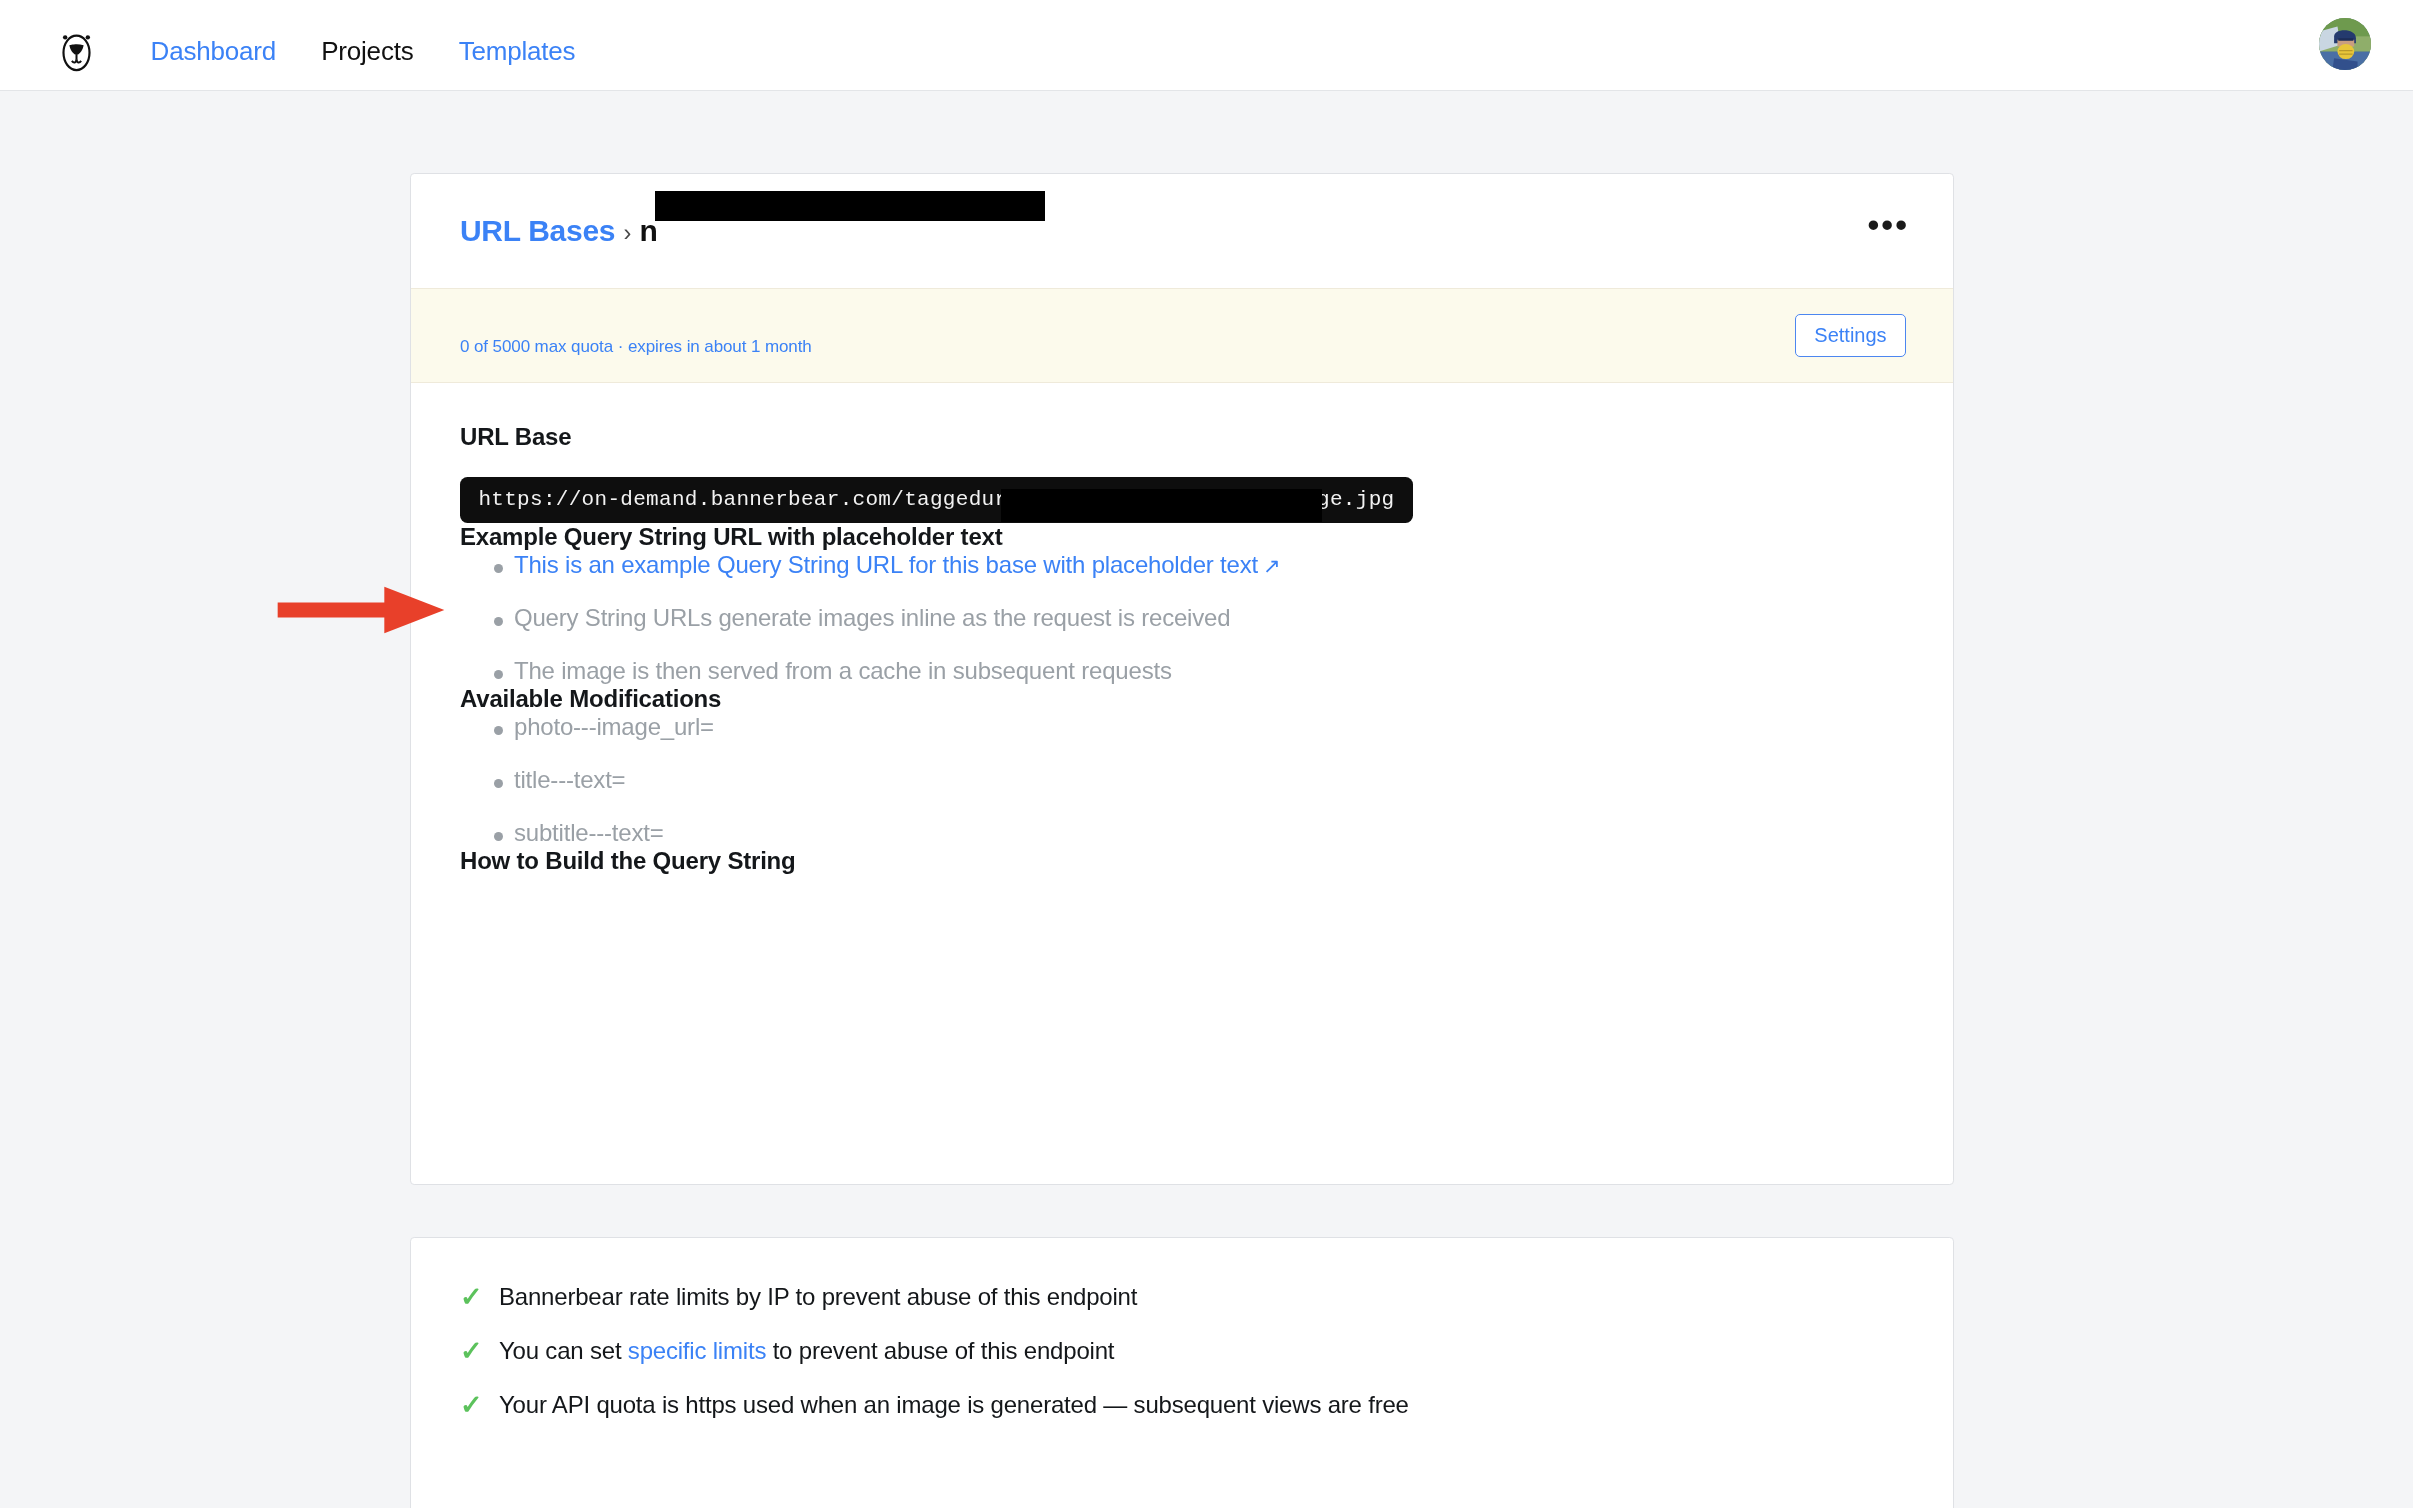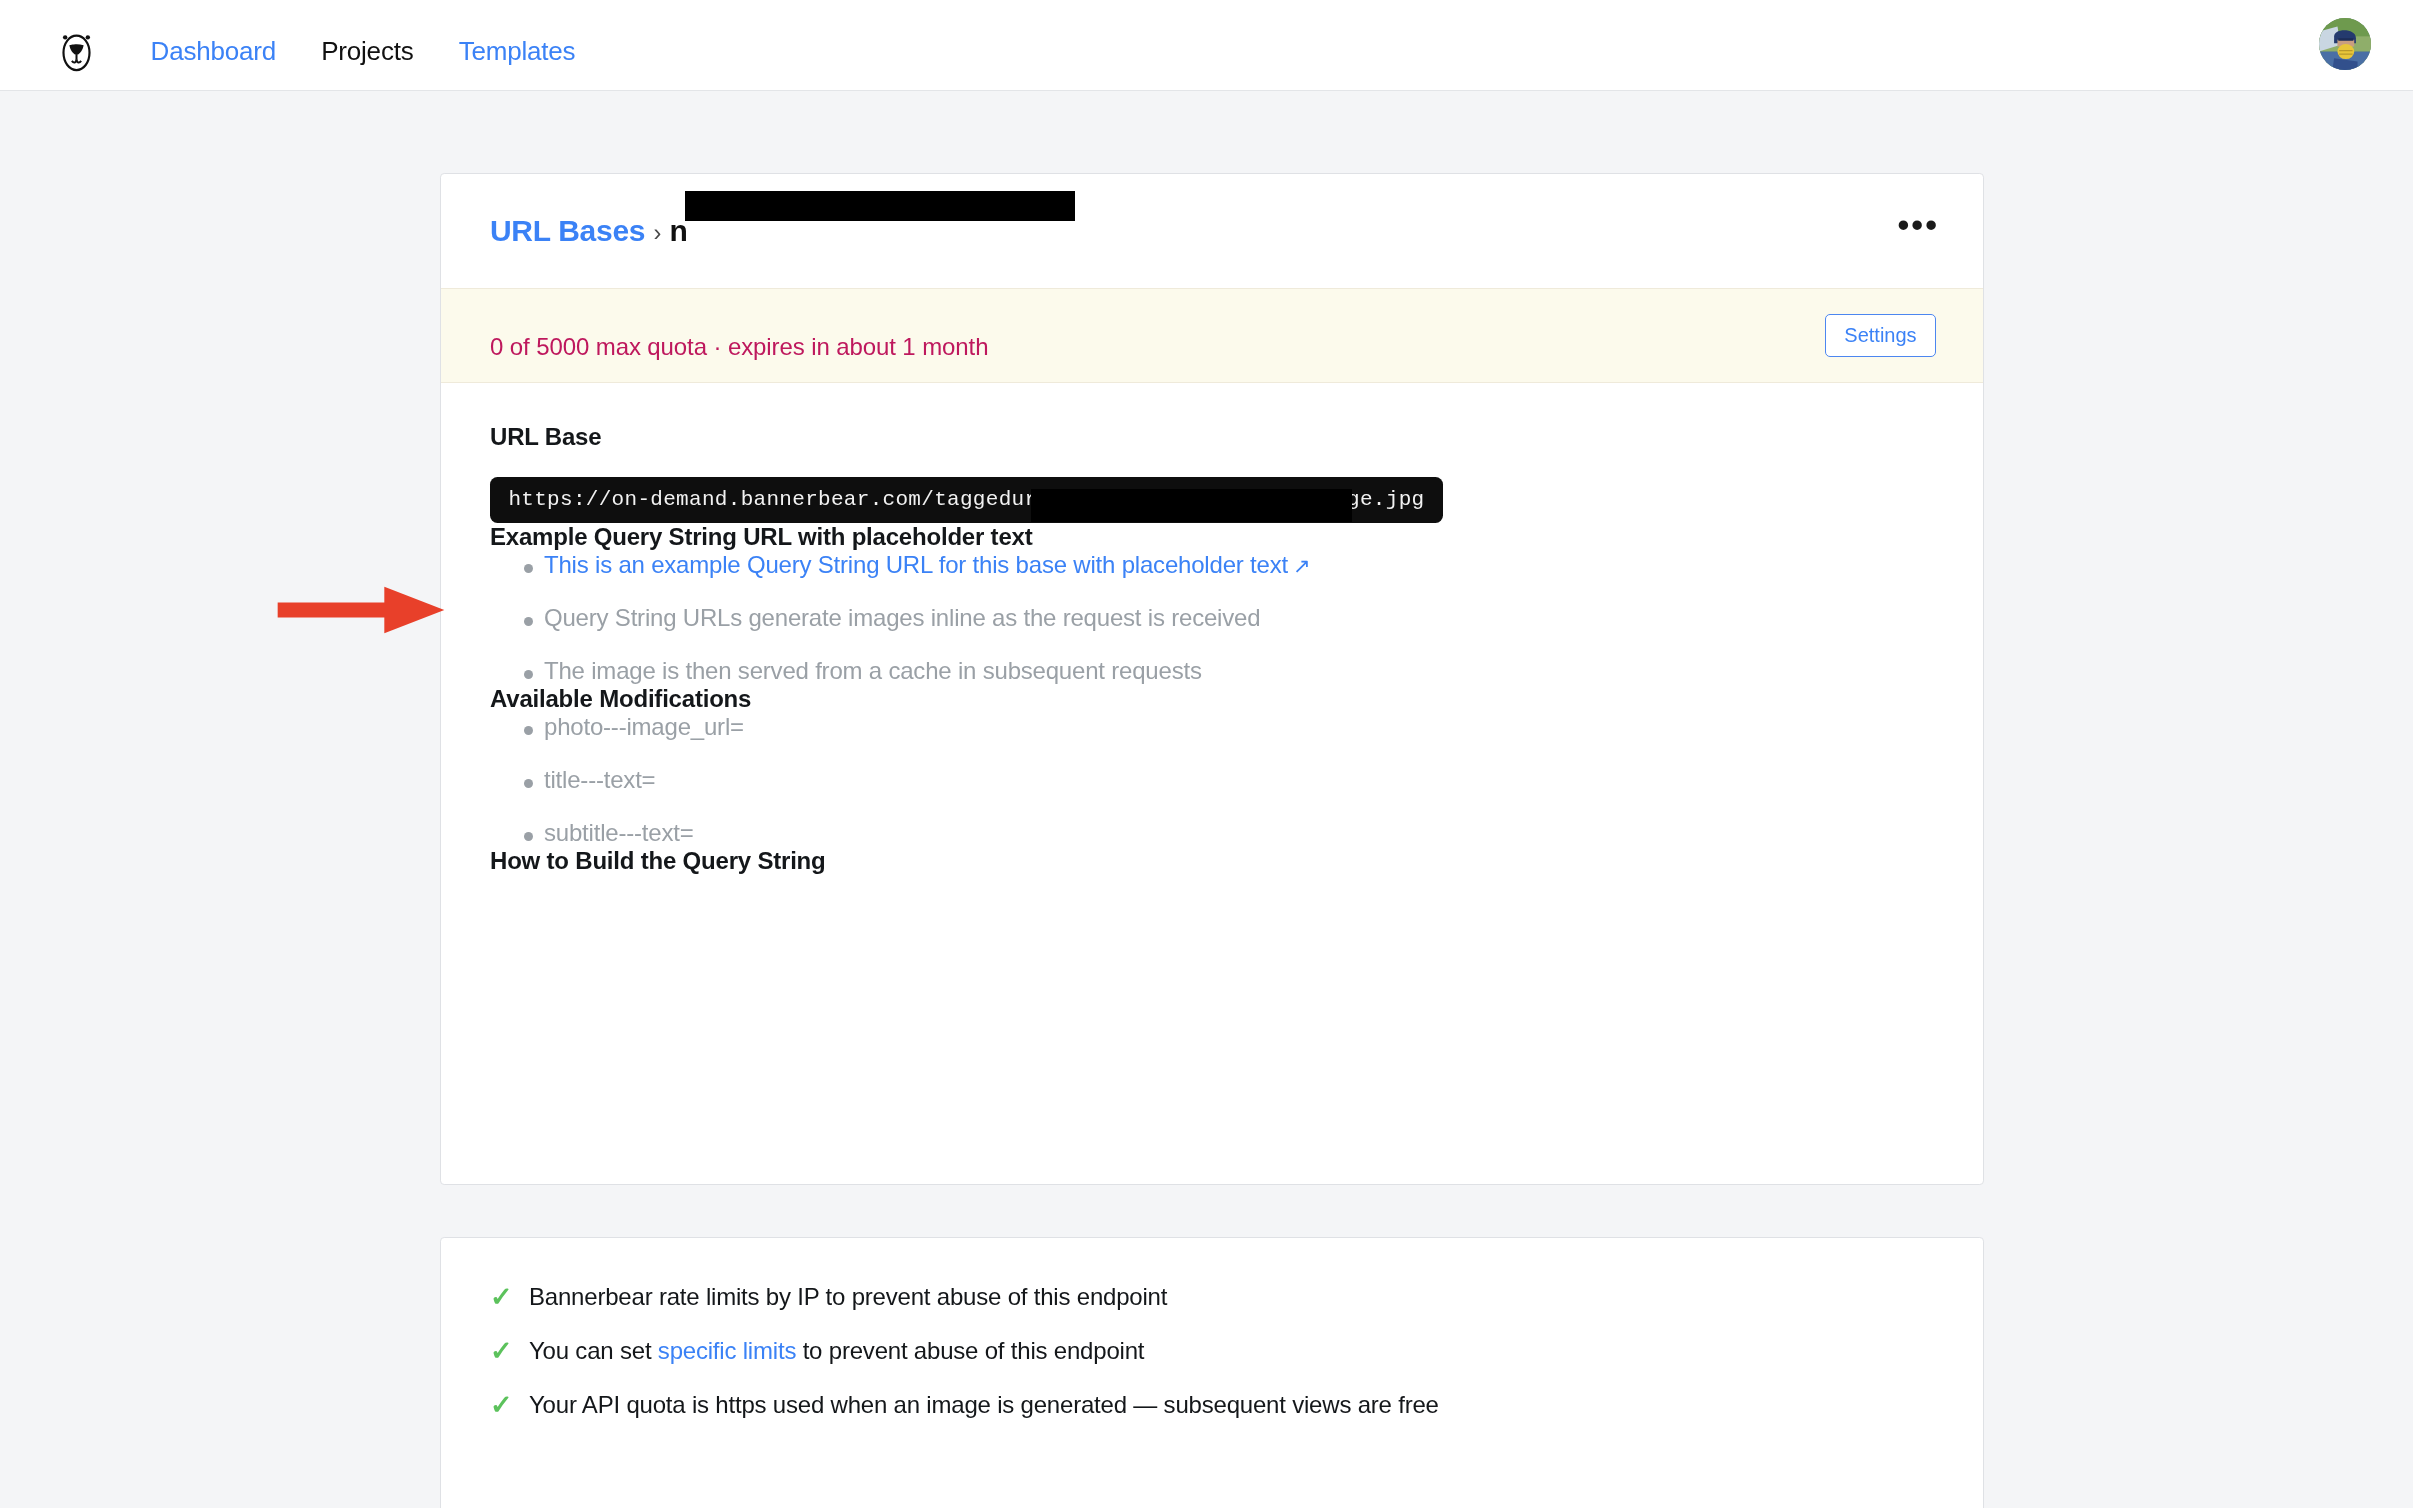--- a/index.html
+++ b/index.html
@@ -44,21 +44,21 @@
     overflow: hidden;
     background: #6B8FB5;
   }
   #avatar svg { display: block; }
 
   
   #page { position: relative; }
 
   .card {
     position: absolute;
-    left: 440px;
+    left: 410px;
     width: 1544px;
     background: #FFFFFF;
     border: 1.7px solid #DFE1E5;
     border-radius: 4.2px;
   }
   #card-main { top: 82px; height: 1012px; }
   #card-notes { top: 1146px; height: 385px; }
 
   
   #card-head {
@@ -101,21 +101,21 @@
   
   #quota-bar {
     background: #FCFAEC;
     border-top: 1.7px solid #EFEADA;
     border-bottom: 1.7px solid #EFEADA;
     height: 95px;
     display: flex;
     align-items: center;
     padding: 0 47px 0 49px;
   }
-  #quota-text { font-size: 24px; color: #be185d; letter-spacing: -0.1px; margin-top: 22px; }
+  #quota-text { font-size: 17px; color: #3b82f6; letter-spacing: -0.1px; margin-top: 22px; }
   #settings-btn {
     margin-left: auto;
     font-size: 20px;
     color: #3B82F6;
     background: #FFFFFF;
     border: 1.7px solid #4C86F0;
     border-radius: 5px;
     padding: 8.4px 18.4px 9.2px;
     cursor: pointer;
     font-family: "Liberation Sans", sans-serif;

